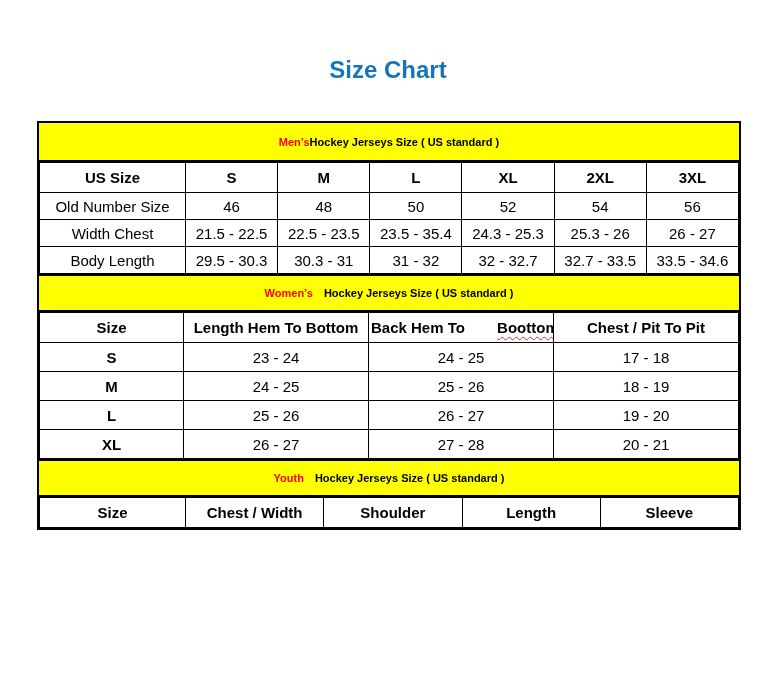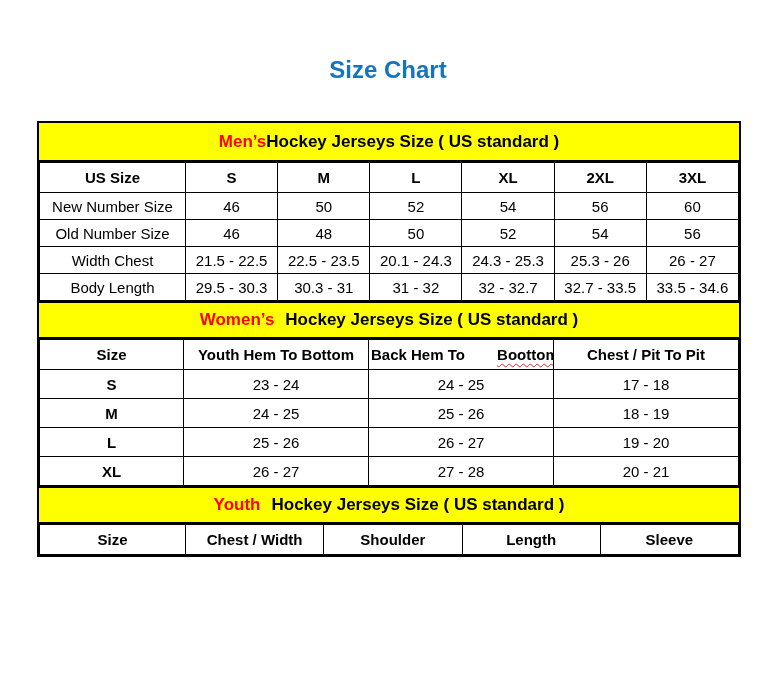--- a/index.html
+++ b/index.html
@@ -34,21 +34,21 @@
     border: 2px solid #000;
     box-sizing: border-box;
     background: #fff;
   }
   .band {
     background: #FFFF00;
     height: 37px;
     display: flex;
     align-items: center;
     justify-content: center;
-    font-size: 17px;
+    font-size: 11px;
     font-weight: bold;
     color: #000;
     border-bottom: 2px solid #000;
   }
   .band.mid {
     border-top: 2px solid #000;
     height: 34px;
     gap: 11px;
   }
   .red { color: #FF0000; }
@@ -108,42 +108,33 @@
         <tr>
           <th>US Size</th>
           <th>S</th>
           <th>M</th>
           <th>L</th>
           <th>XL</th>
           <th>2XL</th>
           <th>3XL</th>
         </tr>
         <tr>
-          <td>New Number Size</td>
-          <td>46</td>
-          <td>50</td>
-          <td>52</td>
-          <td>54</td>
-          <td>56</td>
-          <td>60</td>
-        </tr>
-        <tr>
           <td>Old Number Size</td>
           <td>46</td>
           <td>48</td>
           <td>50</td>
           <td>52</td>
           <td>54</td>
           <td>56</td>
         </tr>
         <tr>
           <td>Width Chest</td>
           <td>21.5 - 22.5</td>
           <td>22.5 - 23.5</td>
-          <td>20.1 - 24.3</td>
+          <td>23.5 - 35.4</td>
           <td>24.3 - 25.3</td>
           <td>25.3 - 26</td>
           <td>26 - 27</td>
         </tr>
         <tr>
           <td>Body Length</td>
           <td>29.5 - 30.3</td>
           <td>30.3 - 31</td>
           <td>31 - 32</td>
           <td>32 - 32.7</td>
@@ -161,21 +152,21 @@
     <table class="women">
       <colgroup>
         <col style="width:144px">
           <col>
           <col>
           <col>
       </colgroup>
       <tbody>
         <tr>
           <th>Size</th>
-          <th>Youth Hem To Bottom</th>
+          <th>Length Hem To Bottom</th>
           <th><span>Back Hem To </span><span class="squiggle">Boottom</span></th>
           <th>Chest / Pit To Pit</th>
         </tr>
         <tr>
           <td class="bold-label">S</td>
           <td>23 - 24</td>
           <td>24 - 25</td>
           <td>17 - 18</td>
         </tr>
         <tr>

